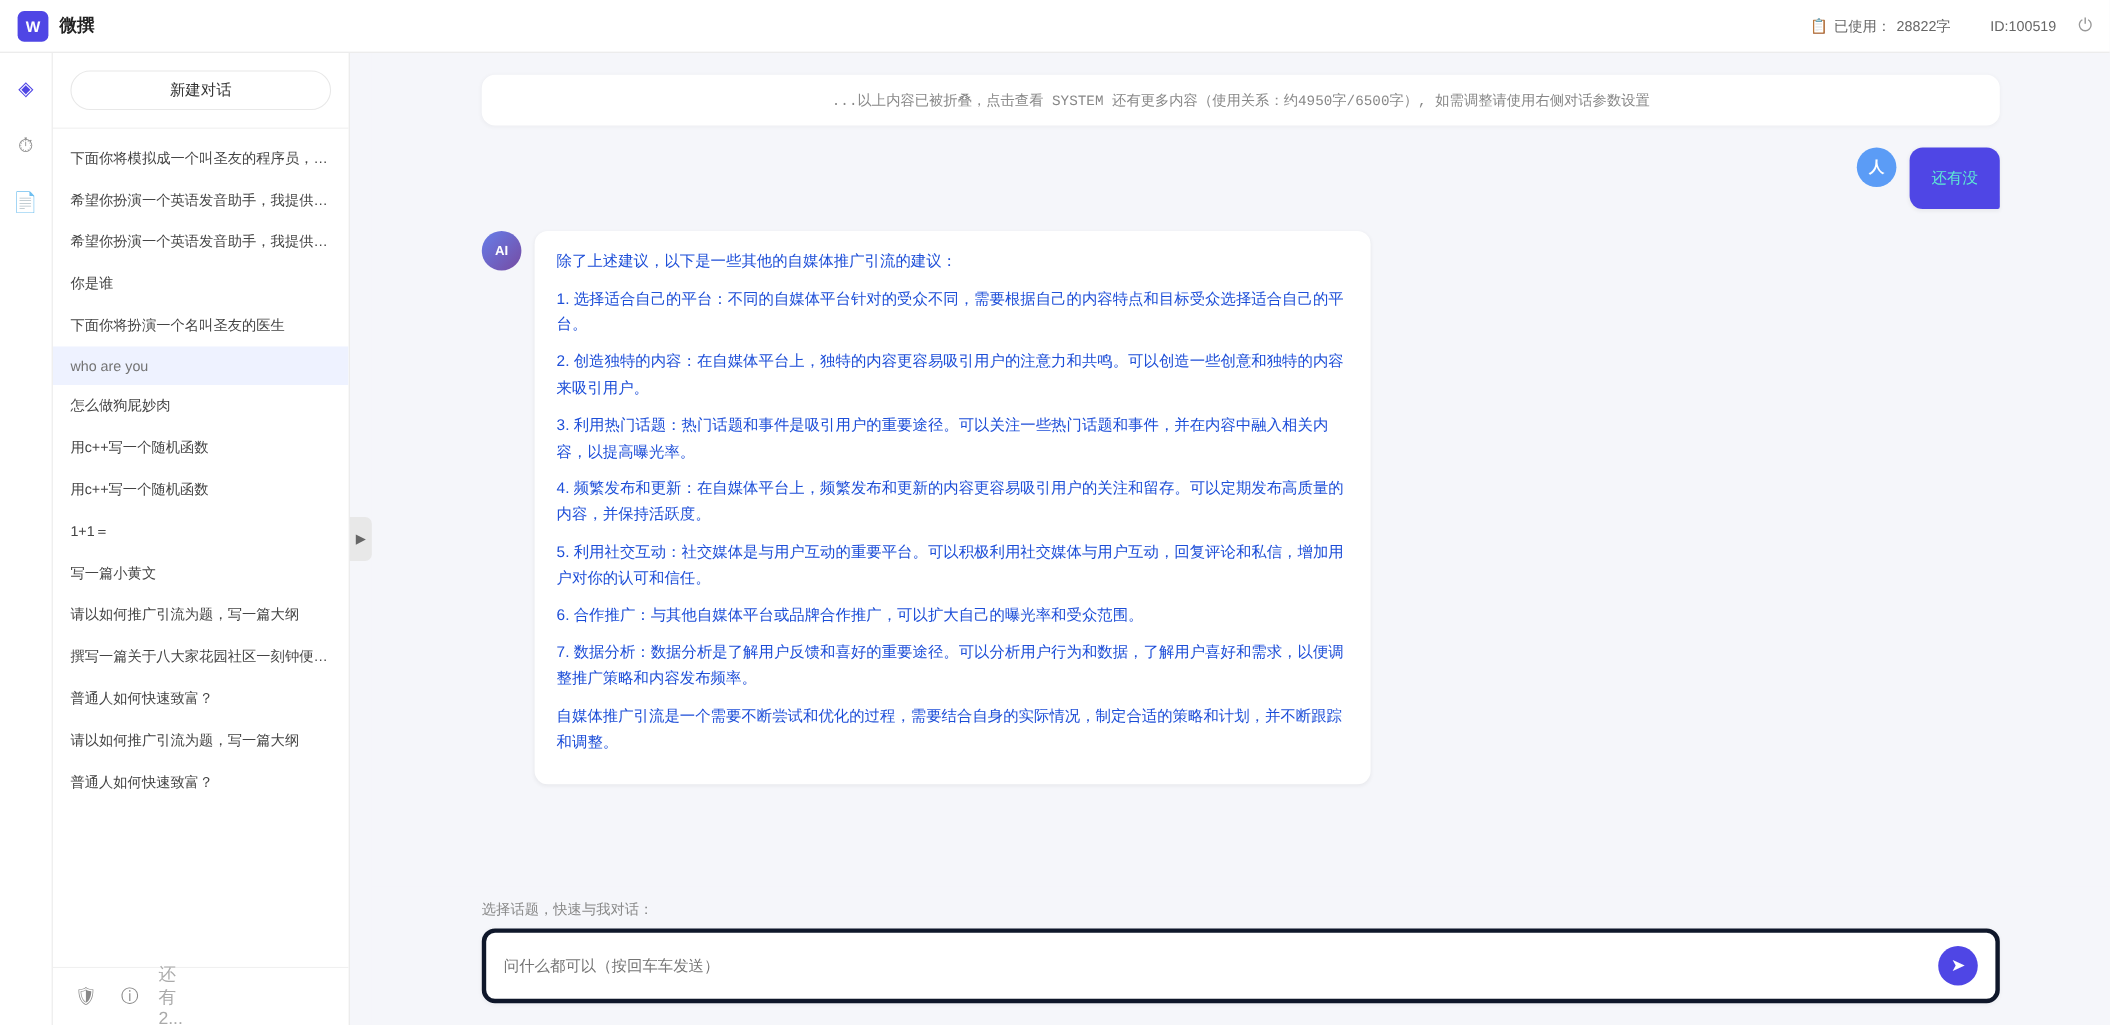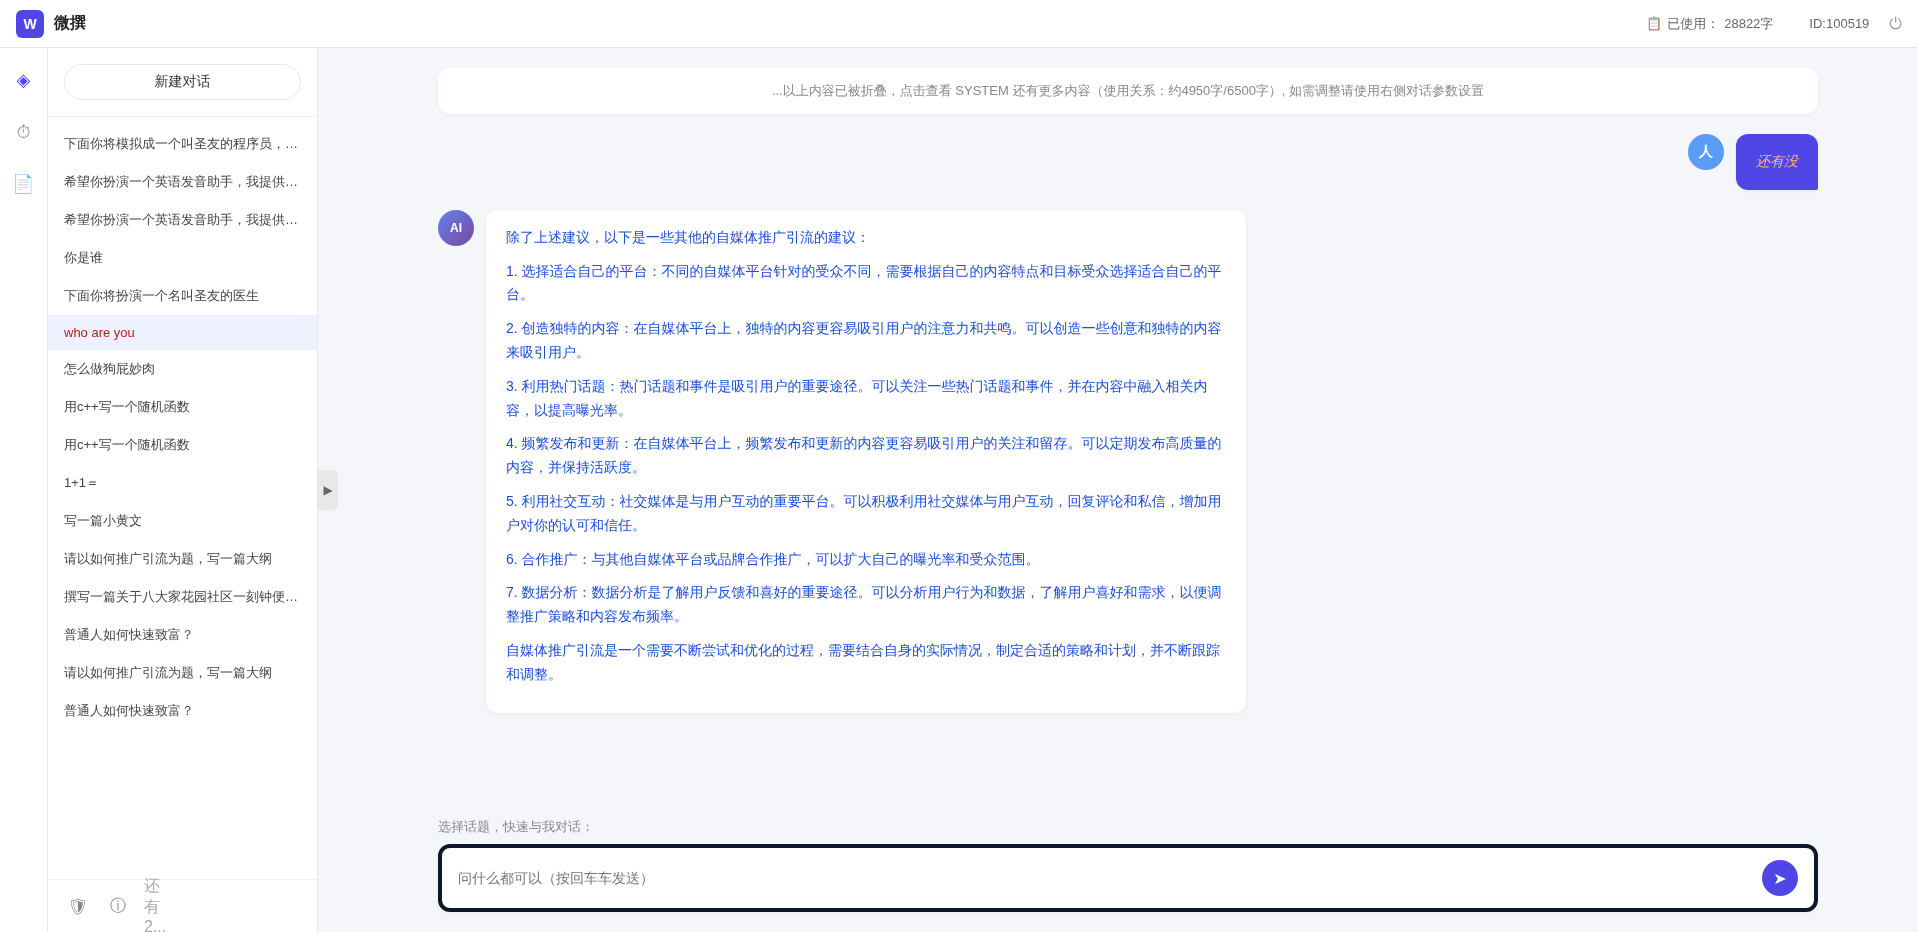--- a/index.html
+++ b/index.html
@@ -93,21 +93,21 @@
     .sidebar-item {
       padding: 10px 16px;
       font-size: 13px;
       color: #444;
       cursor: pointer;
       white-space: nowrap;
       overflow: hidden;
       text-overflow: ellipsis;
       border-radius: 0;
     }
-    .sidebar-item.active { background: #eef2ff; color: #b91c1c; }
+    .sidebar-item.active { background: #eef2ff; color: #737373; }
 
     #sidebar-footer {
       padding: 12px 16px;
       border-top: 1px solid #f0f0f0;
       display: flex;
       gap: 12px;
     }
     .footer-icon {
       width: 28px; height: 28px;
       display: flex; align-items: center; justify-content: center;
@@ -183,34 +183,34 @@
       background: #fff;
       border-radius: 12px;
       padding: 16px 20px;
       font-size: 14px;
       line-height: 1.7;
       color: #1d4ed8;
       box-shadow: 0 1px 4px rgba(0,0,0,0.06);
     }
     .message-bubble.user-bubble {
       background: #4f46e5;
-      color: #fdba74;
+      color: #5eead4;
       border-radius: 12px 12px 2px 12px;
-      font-style: italic;
     }
 
     
     #top-truncated {
       background: #fff;
       border-radius: 12px;
       padding: 14px 20px;
       font-size: 13px;
       color: #888;
       text-align: center;
       box-shadow: 0 1px 4px rgba(0,0,0,0.04);
+      font-family: Liberation Mono, monospace;
     }
 
     
     #input-area {
       background: #f5f6fa;
       padding: 12px 100px 20px;
       flex-shrink: 0;
     }
     #quick-select {
       font-size: 13px;

